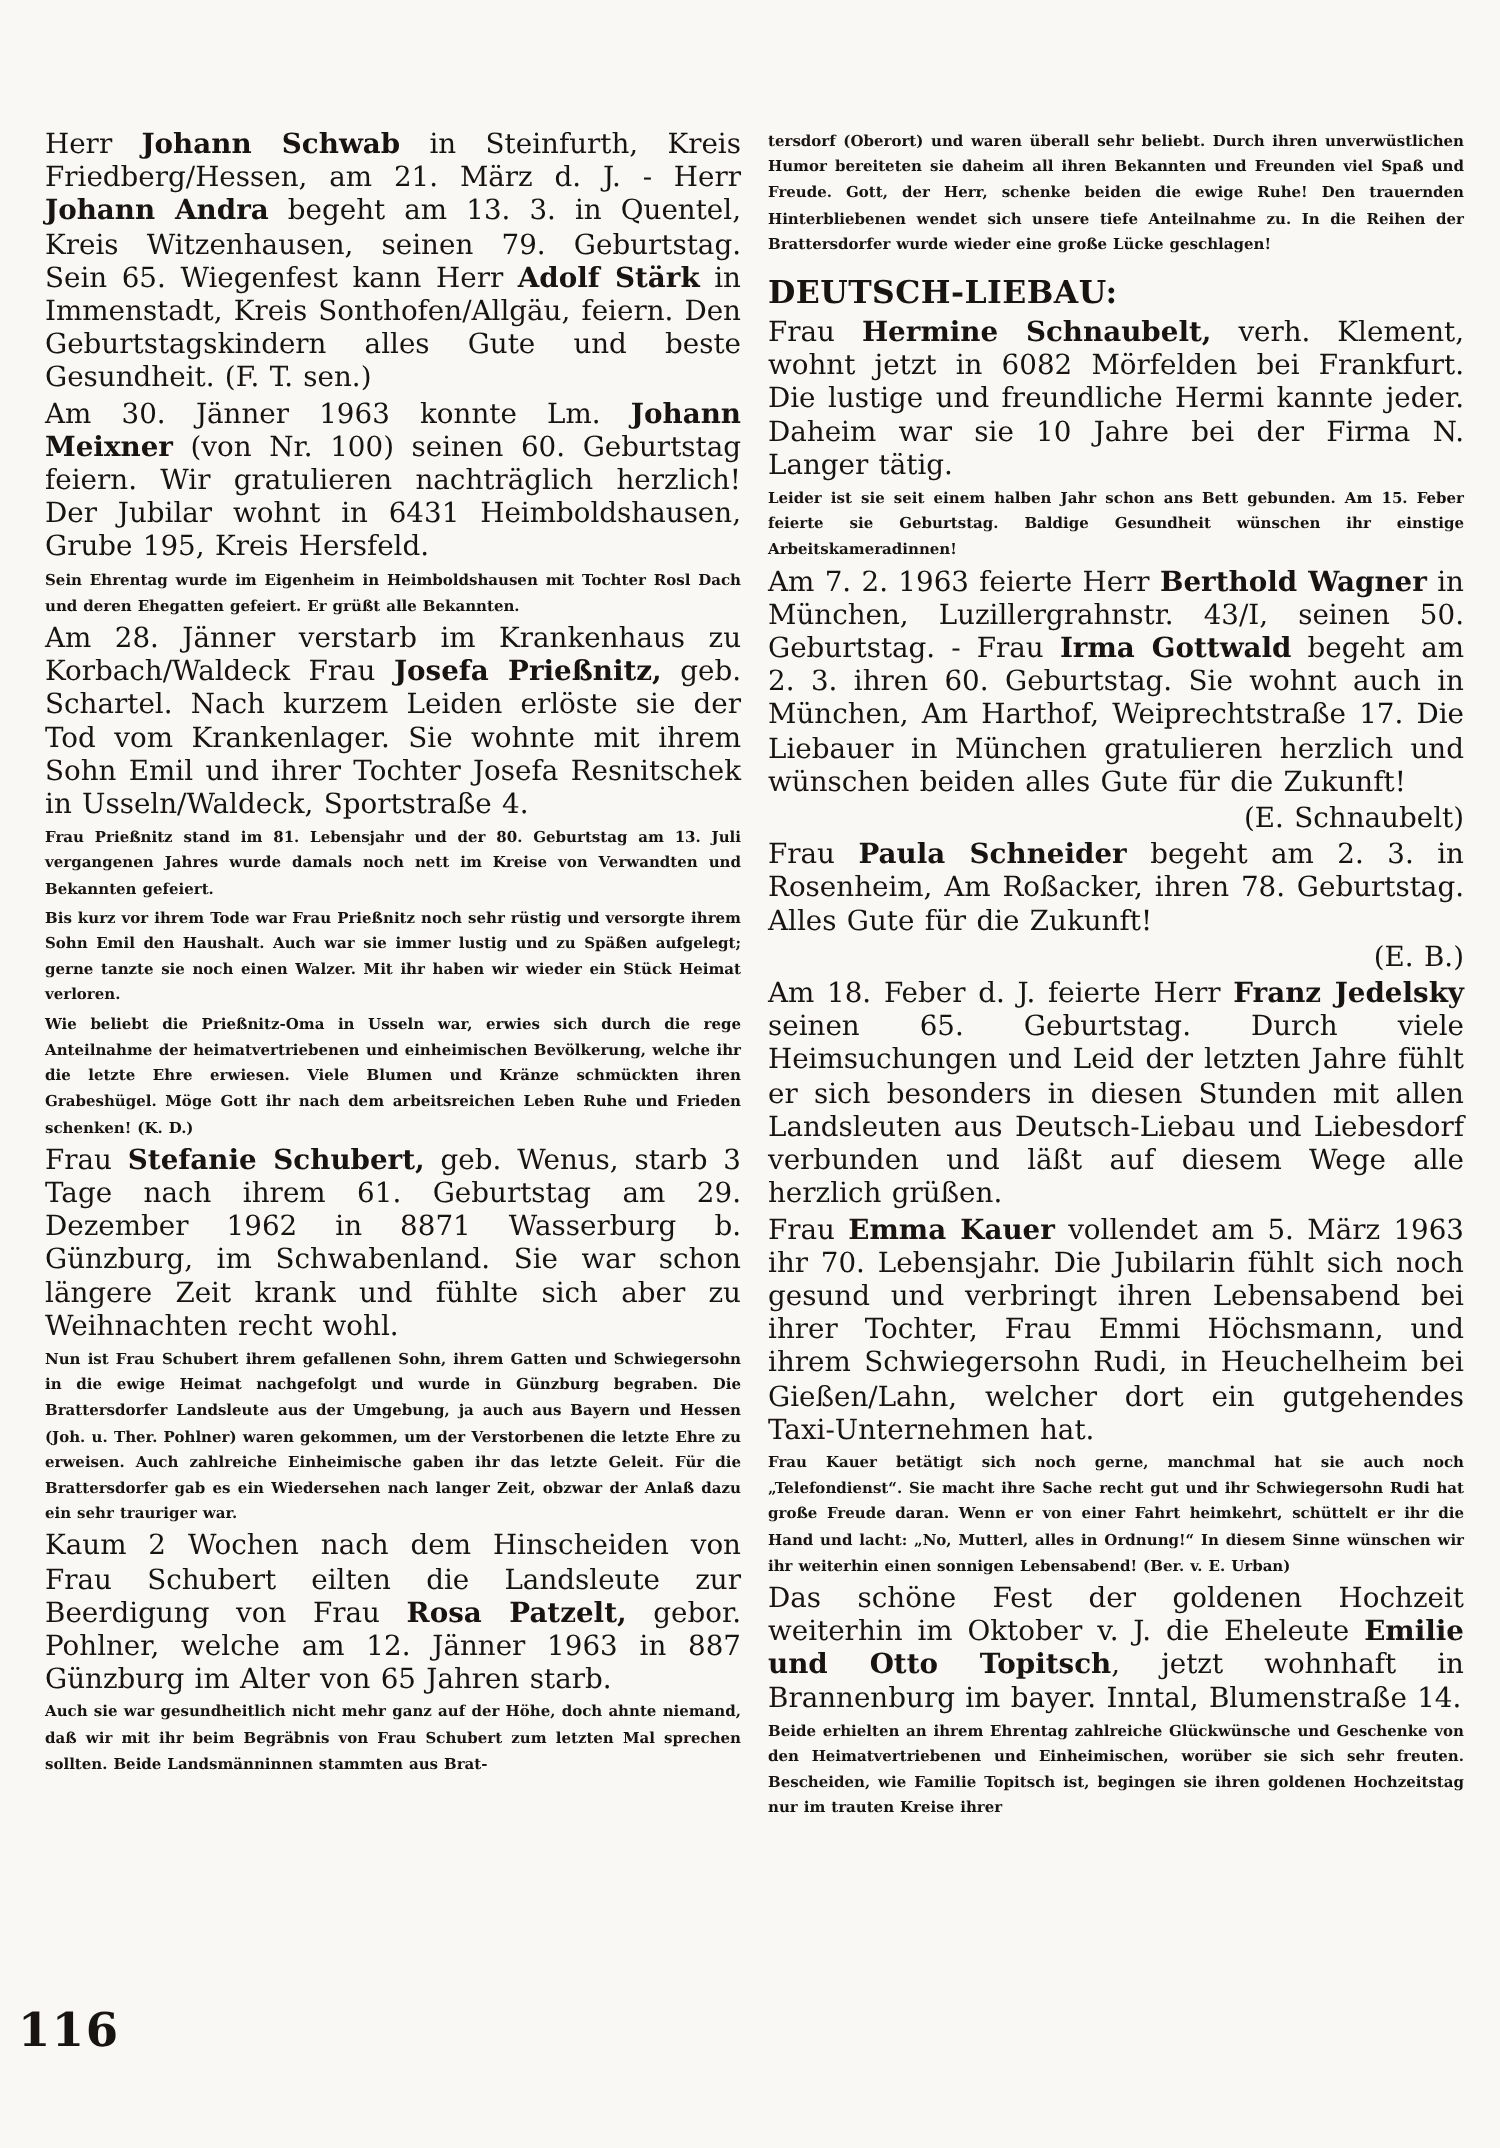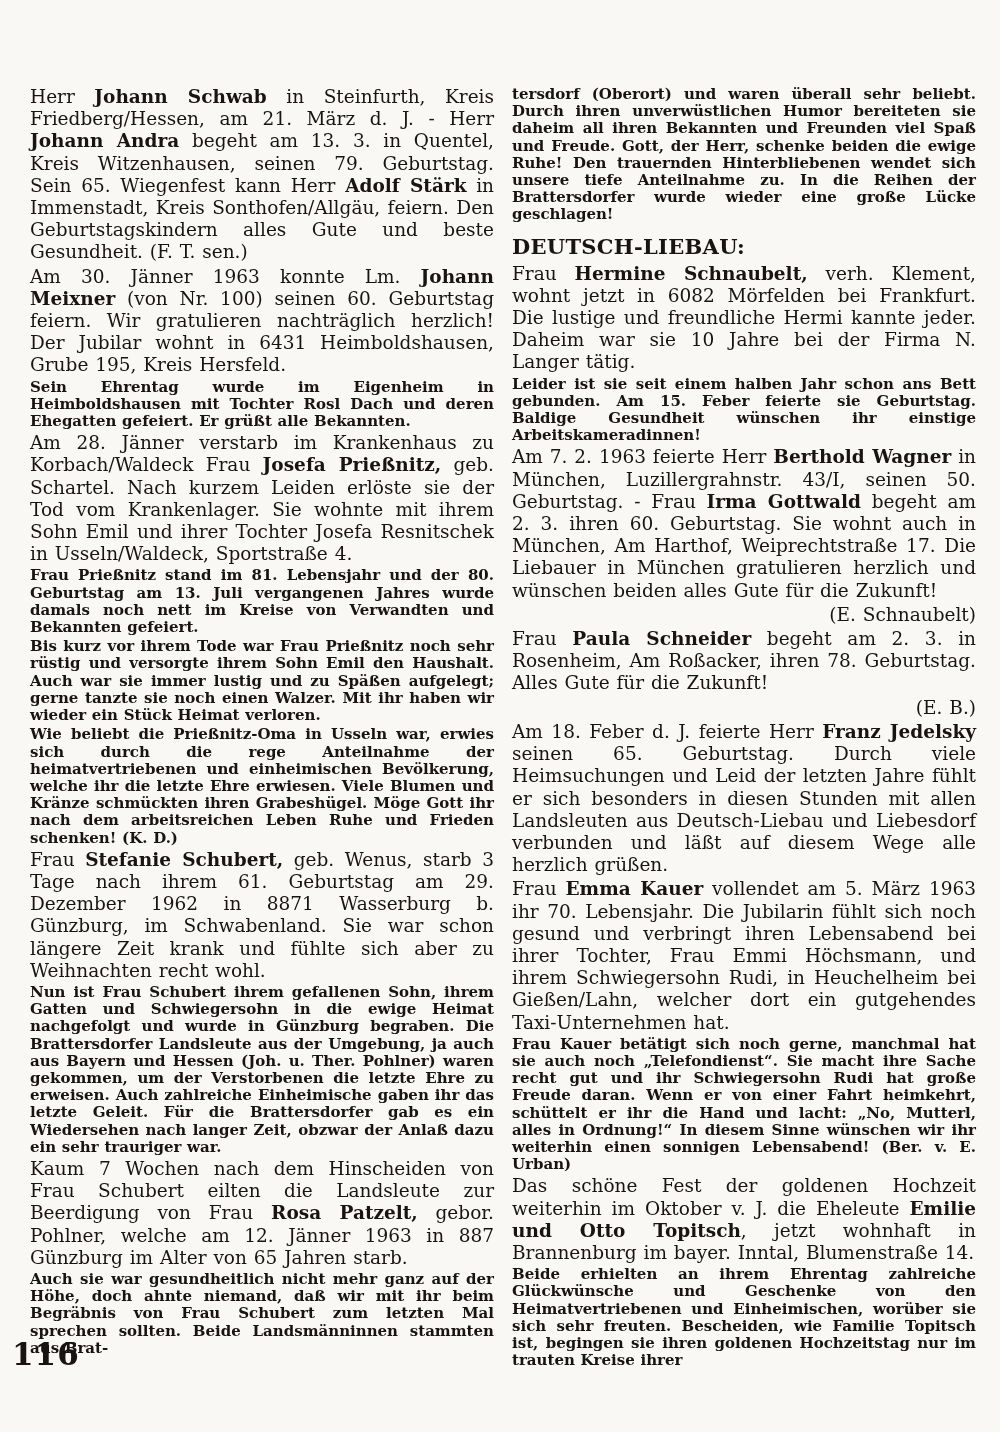--- a/index.html
+++ b/index.html
@@ -27,21 +27,21 @@
   .para {
     text-align: justify;
     word-spacing: 1px;
   }
   .para-large {
     font-size: 18.5px;
     line-height: 22.2px;
     margin-bottom: 2px;
   }
   .para-small {
-    font-size: 15px;
+    font-size: 10px;
     line-height: 17.2px;
     font-weight: 700;
     margin-bottom: 2px;
     word-spacing: 0.5px;
   }
   .b { font-weight: 700; }
   .heading {
     font-size: 21px;
     font-weight: 700;
     letter-spacing: 0.3px;
@@ -66,21 +66,21 @@
     <div class="col" id="col-left">
         <p class="para para-large"><span>Herr </span><span class="b">Johann Schwab</span><span> in Steinfurth, Kreis Friedberg/Hessen, am 21. März d. J. - Herr </span><span class="b">Johann Andra</span><span> begeht am 13. 3. in Quentel, Kreis Witzenhausen, seinen 79. Geburtstag. Sein 65. Wiegenfest kann Herr </span><span class="b">Adolf Stärk</span><span> in Immenstadt, Kreis Sonthofen/Allgäu, feiern. Den Geburtstagskindern alles Gute und beste Gesundheit. (F. T. sen.)</span></p>
         <p class="para para-large"><span>Am 30. Jänner 1963 konnte Lm. </span><span class="b">Johann Meixner</span><span> (von Nr. 100) seinen 60. Geburtstag feiern. Wir gratulieren nachträglich herzlich! Der Jubilar wohnt in 6431 Heimboldshausen, Grube 195, Kreis Hersfeld.</span></p>
         <p class="para para-small"><span>Sein Ehrentag wurde im Eigenheim in Heimboldshausen mit Tochter Rosl Dach und deren Ehegatten gefeiert. Er grüßt alle Bekannten.</span></p>
         <p class="para para-large"><span>Am 28. Jänner verstarb im Krankenhaus zu Korbach/Waldeck Frau </span><span class="b">Josefa Prießnitz,</span><span> geb. Schartel. Nach kurzem Leiden erlöste sie der Tod vom Krankenlager. Sie wohnte mit ihrem Sohn Emil und ihrer Tochter Josefa Resnitschek in Usseln/Waldeck, Sportstraße 4.</span></p>
         <p class="para para-small"><span>Frau Prießnitz stand im 81. Lebensjahr und der 80. Geburtstag am 13. Juli vergangenen Jahres wurde damals noch nett im Kreise von Verwandten und Bekannten gefeiert.</span></p>
         <p class="para para-small"><span>Bis kurz vor ihrem Tode war Frau Prießnitz noch sehr rüstig und versorgte ihrem Sohn Emil den Haushalt. Auch war sie immer lustig und zu Späßen aufgelegt; gerne tanzte sie noch einen Walzer. Mit ihr haben wir wieder ein Stück Heimat verloren.</span></p>
         <p class="para para-small"><span>Wie beliebt die Prießnitz-Oma in Usseln war, erwies sich durch die rege Anteilnahme der heimatvertriebenen und einheimischen Bevölkerung, welche ihr die letzte Ehre erwiesen. Viele Blumen und Kränze schmückten ihren Grabeshügel. Möge Gott ihr nach dem arbeitsreichen Leben Ruhe und Frieden schenken! (K. D.)</span></p>
         <p class="para para-large"><span>Frau </span><span class="b">Stefanie Schubert,</span><span> geb. Wenus, starb 3 Tage nach ihrem 61. Geburtstag am 29. Dezember 1962 in 8871 Wasserburg b. Günzburg, im Schwabenland. Sie war schon längere Zeit krank und fühlte sich aber zu Weihnachten recht wohl.</span></p>
         <p class="para para-small"><span>Nun ist Frau Schubert ihrem gefallenen Sohn, ihrem Gatten und Schwiegersohn in die ewige Heimat nachgefolgt und wurde in Günzburg begraben. Die Brattersdorfer Landsleute aus der Umgebung, ja auch aus Bayern und Hessen (Joh. u. Ther. Pohlner) waren gekommen, um der Verstorbenen die letzte Ehre zu erweisen. Auch zahlreiche Einheimische gaben ihr das letzte Geleit. Für die Brattersdorfer gab es ein Wiedersehen nach langer Zeit, obzwar der Anlaß dazu ein sehr trauriger war.</span></p>
-        <p class="para para-large"><span>Kaum 7 Wochen nach dem Hinscheiden von Frau Schubert eilten die Landsleute zur Beerdigung von Frau </span><span class="b">Rosa Patzelt,</span><span> gebor. Pohlner, welche am 12. Jänner 1963 in 887 Günzburg im Alter von 65 Jahren starb.</span></p>
+        <p class="para para-large"><span>Kaum 2 Wochen nach dem Hinscheiden von Frau Schubert eilten die Landsleute zur Beerdigung von Frau </span><span class="b">Rosa Patzelt,</span><span> gebor. Pohlner, welche am 12. Jänner 1963 in 887 Günzburg im Alter von 65 Jahren starb.</span></p>
         <p class="para para-small"><span>Auch sie war gesundheitlich nicht mehr ganz auf der Höhe, doch ahnte niemand, daß wir mit ihr beim Begräbnis von Frau Schubert zum letzten Mal sprechen sollten. Beide Landsmänninnen stammten aus Brat-</span></p>
       </div>
     <div class="col" id="col-right">
         <p class="para para-small"><span>tersdorf (Oberort) und waren überall sehr beliebt. Durch ihren unverwüstlichen Humor bereiteten sie daheim all ihren Bekannten und Freunden viel Spaß und Freude. Gott, der Herr, schenke beiden die ewige Ruhe! Den trauernden Hinterbliebenen wendet sich unsere tiefe Anteilnahme zu. In die Reihen der Brattersdorfer wurde wieder eine große Lücke geschlagen!</span></p>
         <h2 class="heading">DEUTSCH-LIEBAU:</h2>
         <p class="para para-large"><span>Frau </span><span class="b">Hermine Schnaubelt,</span><span> verh. Klement, wohnt jetzt in 6082 Mörfelden bei Frankfurt. Die lustige und freundliche Hermi kannte jeder. Daheim war sie 10 Jahre bei der Firma N. Langer tätig.</span></p>
         <p class="para para-small"><span>Leider ist sie seit einem halben Jahr schon ans Bett gebunden. Am 15. Feber feierte sie Geburtstag. Baldige Gesundheit wünschen ihr einstige Arbeitskameradinnen!</span></p>
         <p class="para para-large"><span>Am 7. 2. 1963 feierte Herr </span><span class="b">Berthold Wagner</span><span> in München, Luzillergrahnstr. 43/I, seinen 50. Geburtstag. - Frau </span><span class="b">Irma Gottwald</span><span> begeht am 2. 3. ihren 60. Geburtstag. Sie wohnt auch in München, Am Harthof, Weiprechtstraße 17. Die Liebauer in München gratulieren herzlich und wünschen beiden alles Gute für die Zukunft!</span></p>
         <p class="para para-large align-right"><span>(E. Schnaubelt)</span></p>
         <p class="para para-large"><span>Frau </span><span class="b">Paula Schneider</span><span> begeht am 2. 3. in Rosenheim, Am Roßacker, ihren 78. Geburtstag. Alles Gute für die Zukunft!</span></p>

